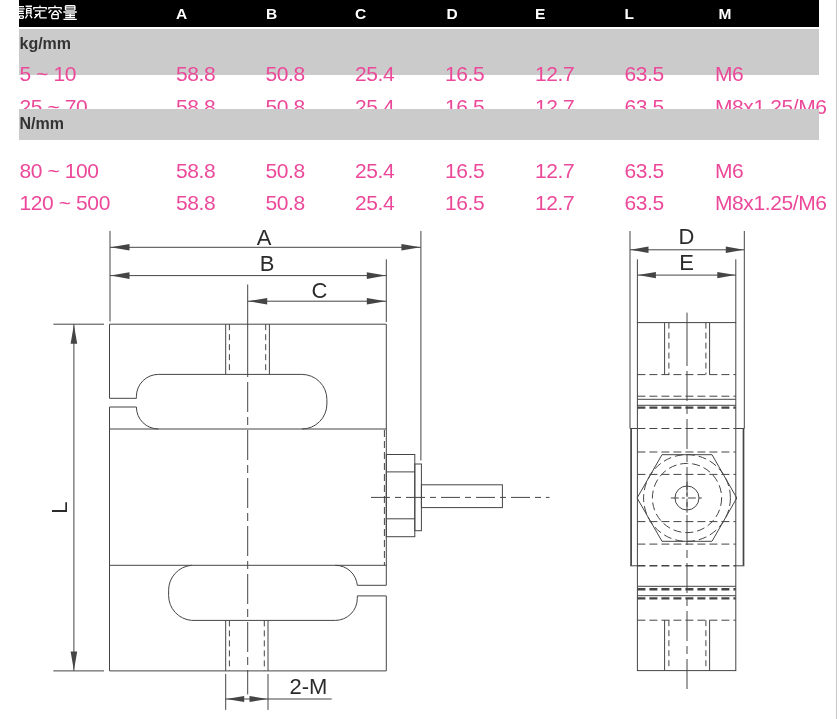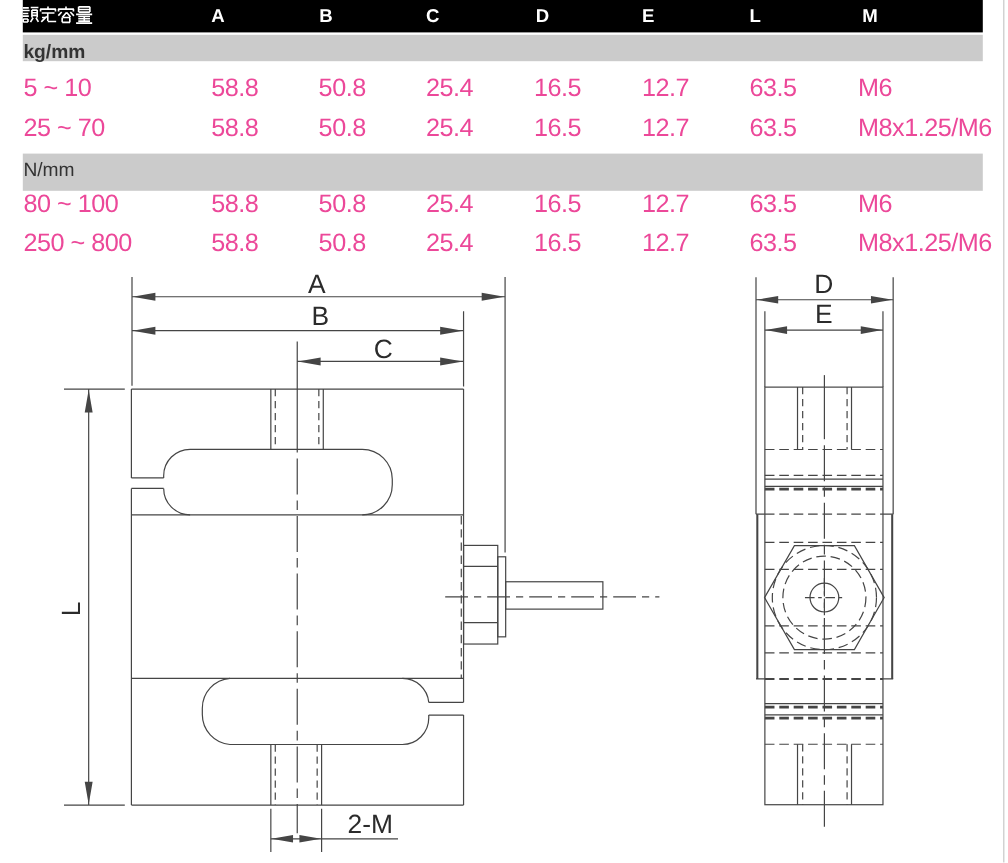--- a/index.html
+++ b/index.html
@@ -27,21 +27,21 @@
   </svg>
   <span style="left:157.5px">A</span>
   <span style="left:247.5px">B</span>
   <span style="left:336.5px">C</span>
   <span style="left:428px">D</span>
   <span style="left:516.5px">E</span>
   <span style="left:606px">L</span>
   <span style="left:700px">M</span>
 </div>
 
-<div class="row gray" style="top:28.5px;height:22px;line-height:29.5px;font-weight:bold;font-size:16px;">
+<div class="row gray" style="top:28.5px;height:46px;line-height:29.5px;font-weight:bold;font-size:16px;">
   <span style="left:1px">kg/mm</span>
 </div>
 
 <div class="row cells" style="top:58px;height:32.5px;line-height:32.5px;">
   <span style="left:1px">5 ~ 10</span>
   <span style="left:157.5px">58.8</span>
   <span style="left:247px">50.8</span>
   <span style="left:336.5px">25.4</span>
   <span style="left:426.5px">16.5</span>
   <span style="left:516.5px">12.7</span>
@@ -53,37 +53,37 @@
   <span style="left:1px">25 ~ 70</span>
   <span style="left:157.5px">58.8</span>
   <span style="left:247px">50.8</span>
   <span style="left:336.5px">25.4</span>
   <span style="left:426.5px">16.5</span>
   <span style="left:516.5px">12.7</span>
   <span style="left:606px">63.5</span>
   <span style="left:696.5px">M8x1.25/M6</span>
 </div>
 
-<div class="row gray" style="top:128px;height:30.5px;line-height:30.5px;font-weight:normal;font-size:16px;">
+<div class="row gray" style="top:109px;height:30.5px;line-height:30.5px;font-weight:bold;font-size:16px;">
   <span style="left:1px">N/mm</span>
 </div>
 
 <div class="row cells" style="top:155px;height:32px;line-height:32px;">
   <span style="left:1px">80 ~ 100</span>
   <span style="left:157.5px">58.8</span>
   <span style="left:247px">50.8</span>
   <span style="left:336.5px">25.4</span>
   <span style="left:426.5px">16.5</span>
   <span style="left:516.5px">12.7</span>
   <span style="left:606px">63.5</span>
   <span style="left:696.5px">M6</span>
 </div>
 
 <div class="row cells" style="top:187px;height:32px;line-height:32px;">
-  <span style="left:1px">250 ~ 800</span>
+  <span style="left:1px">120 ~ 500</span>
   <span style="left:157.5px">58.8</span>
   <span style="left:247px">50.8</span>
   <span style="left:336.5px">25.4</span>
   <span style="left:426.5px">16.5</span>
   <span style="left:516.5px">12.7</span>
   <span style="left:606px">63.5</span>
   <span style="left:696.5px">M8x1.25/M6</span>
 </div>
 
 <svg id="drw" style="position:absolute;left:0;top:0" width="840" height="719" viewBox="0 0 840 719">

